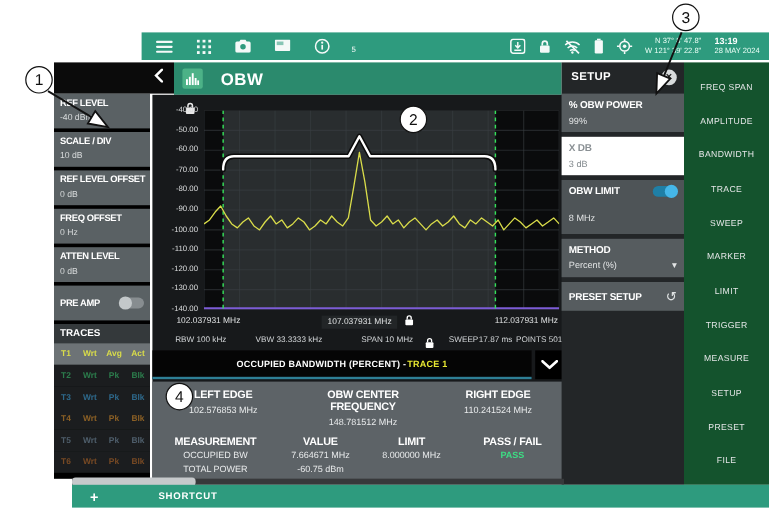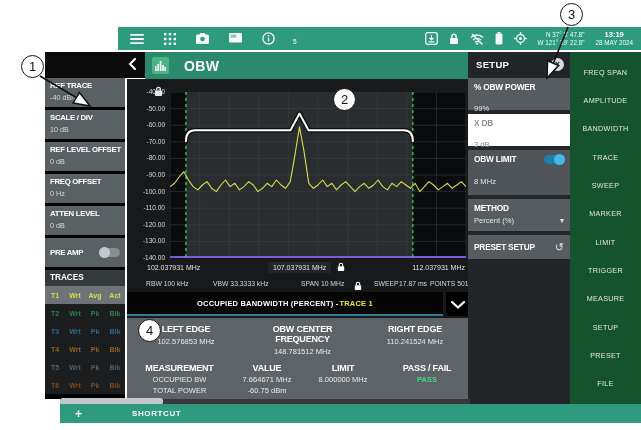--- a/index.html
+++ b/index.html
@@ -7,21 +7,21 @@
         font-family:"Liberation Sans",sans-serif;-webkit-font-smoothing:antialiased;}
   .abs{position:absolute;}
 
   
   .statusbar{left:118px;top:27px;width:523px;height:23px;background:#2e9b7e;display:flex;align-items:center;}
   .sb-left{display:flex;align-items:center;gap:20px;padding-left:12px;}
   .sb-right{margin-left:auto;display:flex;align-items:center;gap:11px;padding-right:8px;}
   .sb-ico{display:flex;align-items:center;opacity:.95;}
   .badge5{font-size:6.5px;color:#fff;align-self:flex-end;margin:8px 0 2px -2px;}
   .gpstext{font-size:6.3px;line-height:8px;color:#eafff6;text-align:right;}
-  .clock{text-align:center;color:#fff;}
+  .clock{text-align:left;color:#fff;}
   .clock .t{font-size:7.5px;font-weight:bold;line-height:9px;}
   .clock .d{font-size:6.3px;line-height:8px;color:#eafff6;}
 
   
   .side-header{left:45px;top:52px;width:100px;height:26px;background:#0b0b0b;display:flex;align-items:center;justify-content:flex-end;padding-right:9px;box-sizing:border-box;}
   .sidebar{left:45px;top:78px;width:80px;height:321px;background:#000;}
   .side-btn{position:relative;width:80px;height:29px;background:#5a6164;margin-bottom:3px;box-sizing:border-box;padding:3px 5px;}
   .side-btn .lab{font-size:7.8px;font-weight:bold;color:#fff;letter-spacing:-.3px;white-space:nowrap;}
   .side-btn .val{font-size:7.2px;color:#d7dadb;margin-top:3px;white-space:nowrap;}
   .preamp{display:flex;align-items:center;justify-content:space-between;padding:0 5px;}
@@ -65,21 +65,21 @@
   .pass{color:#3ddc84;font-weight:bold;}
 
   
   .setup{left:468px;top:52px;width:102px;height:352px;background:#232628;}
   .setup-head{height:24px;display:flex;align-items:center;}
   .setup-title{color:#fff;font-size:9.5px;font-weight:bold;margin-left:8px;letter-spacing:.3px;}
   .setup-close{margin-left:auto;margin-right:6px;width:13px;height:13px;border-radius:50%;background:#d9dcdd;color:#1a1a1a;
                font-size:9px;font-weight:bold;display:flex;align-items:center;justify-content:center;line-height:1;}
   .set-btn{position:absolute;left:0;width:102px;background:#565c5f;box-sizing:border-box;padding:4px 6px;}
   .set-btn .lab{font-size:8.3px;font-weight:bold;color:#fff;letter-spacing:-.2px;}
-  .set-btn .val{font-size:7.6px;color:#e2e4e5;margin-top:12px;}
+  .set-btn .val{font-size:7.6px;color:#e2e4e5;margin-top:4px;}
   .set-btn.disabled{background:#ffffff;}
   .set-btn.disabled .lab{color:#8a9094;}
   .set-btn.disabled .val{color:#82898d;}
   .rowflex{display:flex;align-items:center;justify-content:space-between;}
   .caret{color:#e2e4e5;font-size:8px;}
   .reset-ico{color:#dfe2e3;font-size:11px;font-family:"DejaVu Sans",sans-serif;line-height:1;}
 
   
   .rightmenu{left:570px;top:52px;width:71px;height:352px;background:#14532d;display:flex;flex-direction:column;padding:6px 0;box-sizing:border-box;}
   .rm-item{flex:1;display:flex;align-items:center;justify-content:center;color:#e4e6e7;font-size:7.2px;letter-spacing:.3px;}
@@ -196,21 +196,21 @@
     </div>
   </div>
 
   <div class="abs side-header">
     <span><svg width="8" height="12" viewBox="0 0 8 12">
           <path d="M7,1 L2,6 L7,11" stroke="#fff" stroke-width="2" fill="none" stroke-linecap="round"></path>
         </svg></span>
   </div>
   <div class="abs sidebar">
     <div class="side-btn">
-      <div class="lab">REF TRACE</div>
+      <div class="lab">REF LEVEL</div>
       <div class="val">-40 dBm</div>
     </div>
     <div class="side-btn">
       <div class="lab">SCALE / DIV</div>
       <div class="val">10 dB</div>
     </div>
     <div class="side-btn">
       <div class="lab">REF LEVEL OFFSET</div>
       <div class="val">0 dB</div>
     </div>

